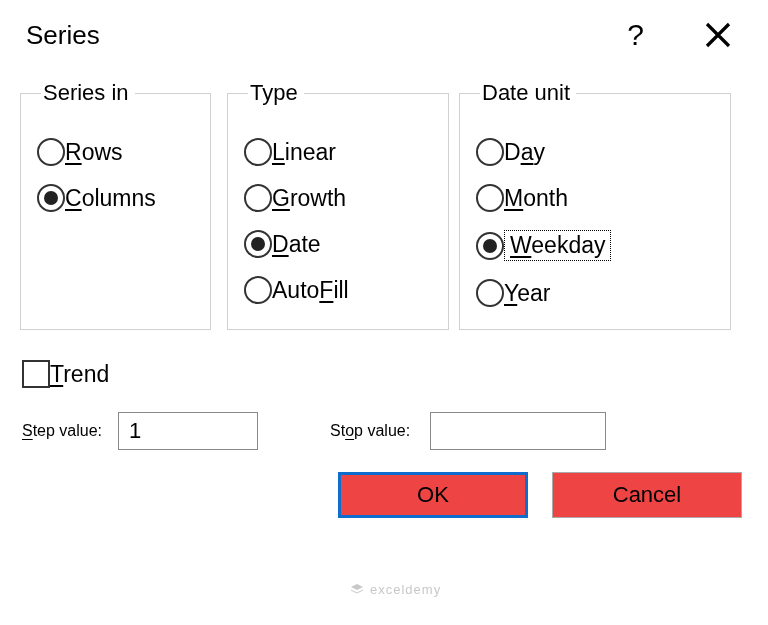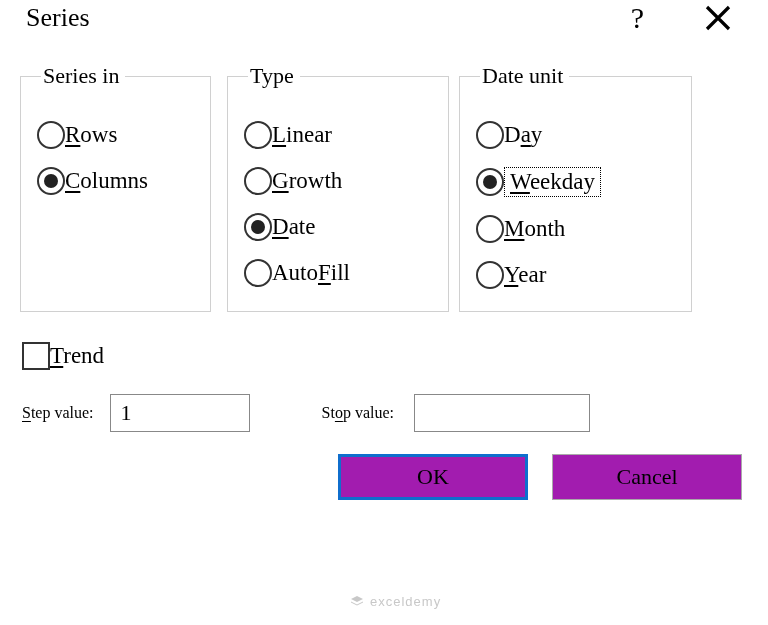--- a/index.html
+++ b/index.html
@@ -8,22 +8,21 @@
     font-family: "Segoe UI", Tahoma, sans-serif;
     font-size: 22px;
     color: #000;
     background: #fff;
     padding: 0;
     width: 768px;
     height: 625px;
     overflow: hidden;
   }
   .dialog {
-    padding: 1px 20px 22px 20px;
-    font-family: Liberation Serif, serif;
+    padding: 18px 20px 22px 20px;
   }
   .titlebar {
     display: flex;
     align-items: center;
     justify-content: space-between;
     padding: 0 6px 28px 6px;
   }
   .title {
     font-size: 26px;
   }
@@ -44,21 +43,21 @@
     margin-bottom: 30px;
   }
   fieldset.group {
     border: 1px solid #d0d0d0;
     padding: 24px 16px 16px 16px;
     margin: 0;
     flex: 0 0 auto;
   }
   .group.seriesin { width: 191px; }
   .group.type { width: 222px; margin-left: 6px; }
-  .group.dateunit { width: 233px; }
+  .group.dateunit { width: 272px; }
   fieldset.group legend {
     font-size: 22px;
     padding: 0 6px 0 2px;
     margin-left: 4px;
   }
   .radio-row, .check-row {
     display: flex;
     align-items: center;
     gap: 0;
     margin: 8px 0 18px 0;
@@ -107,32 +106,32 @@
     background: #fff;
   }
   .text-input.step { width: 140px; }
   .text-input.stop { width: 176px; margin-left: 4px; }
   .buttons-row {
     display:flex; justify-content:flex-end; gap:24px;
     padding-right: 6px;
   }
   .btn {
     width: 190px; height: 46px;
-    background: #a21caf;
+    background: #ef4444;
     border: 1.5px solid #aaa;
     font-size: 22px;
     font-family: inherit;
     display:flex; align-items:center; justify-content:center;
   }
   .btn.primary {
     border: 3px solid #0f6ecd;
   }
   .watermark {
     position:absolute;
-    left: 350px; top: 594px;
+    left: 350px; top: 582px;
     font-size: 13px; color:#c8c8c8;
     letter-spacing: 1px;
     display:flex; align-items:center; gap:6px;
     pointer-events:none;
   }
 </style>
 </head>
 <body>
 
 <div class="dialog">
@@ -183,26 +182,26 @@
       </div>
     </fieldset>
 
     <fieldset class="group dateunit">
       <legend>Date unit</legend>
       <div class="radio-row">
         <div class="radio"></div>
         <span class="lbl">D<span class="underline-first">a</span>y</span>
       </div>
       <div class="radio-row">
+        <div class="radio"></div>
+        <span class="lbl"><span class="underline-first">M</span>onth</span>
+      </div>
+      <div class="radio-row">
         <div class="radio checked"></div>
         <span class="lbl focus-box"><span class="underline-first">W</span>eekday</span>
-      </div>
-      <div class="radio-row">
-        <div class="radio"></div>
-        <span class="lbl"><span class="underline-first">M</span>onth</span>
       </div>
       <div class="radio-row">
         <div class="radio"></div>
         <span class="lbl"><span class="underline-first">Y</span>ear</span>
       </div>
     </fieldset>
 
   </div>
 
   <div class="trend-row">

